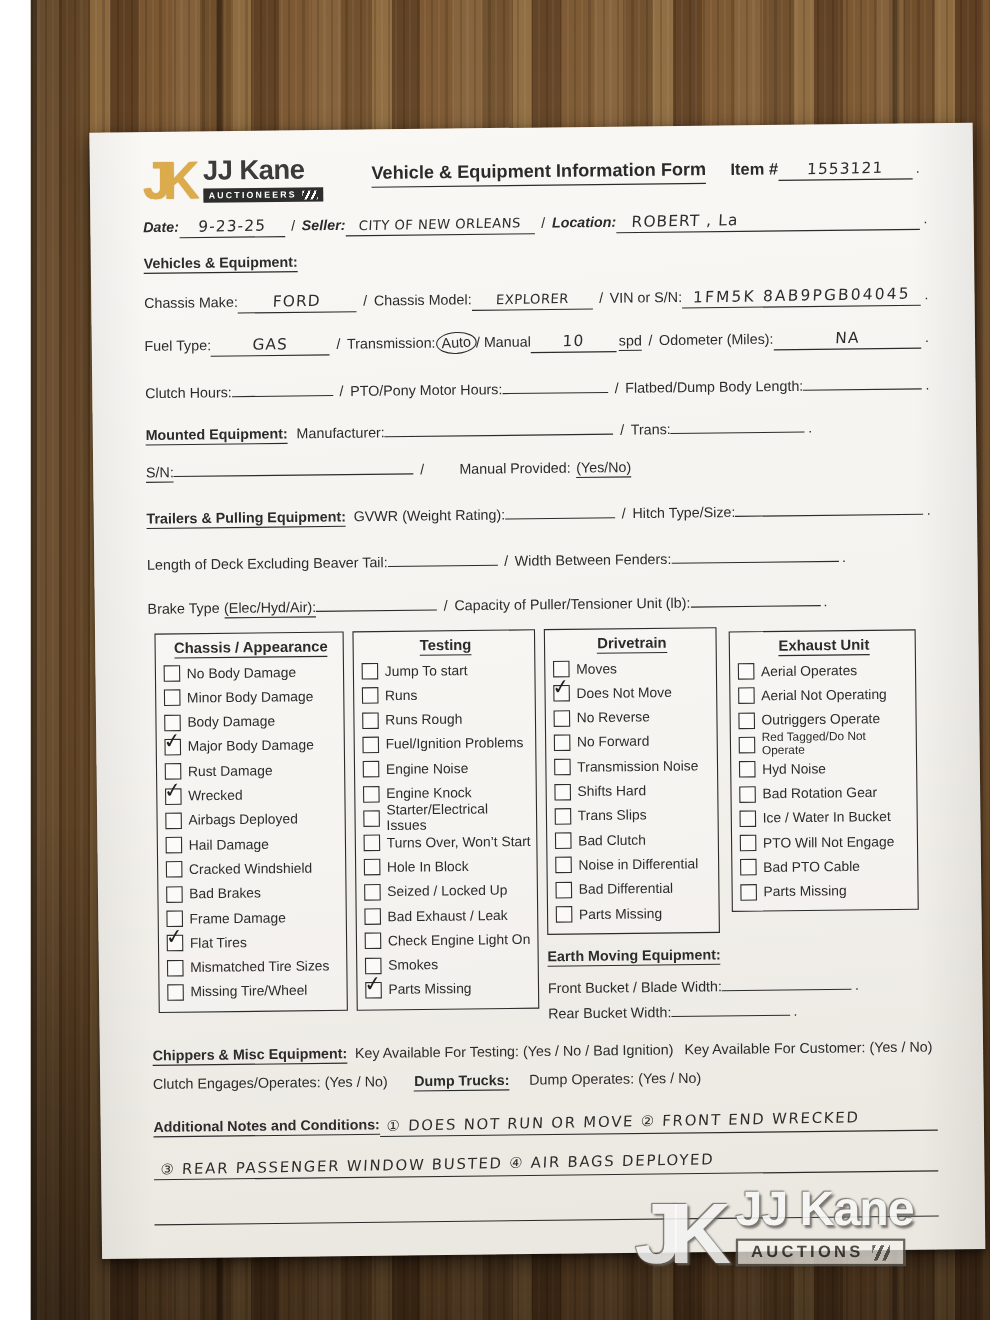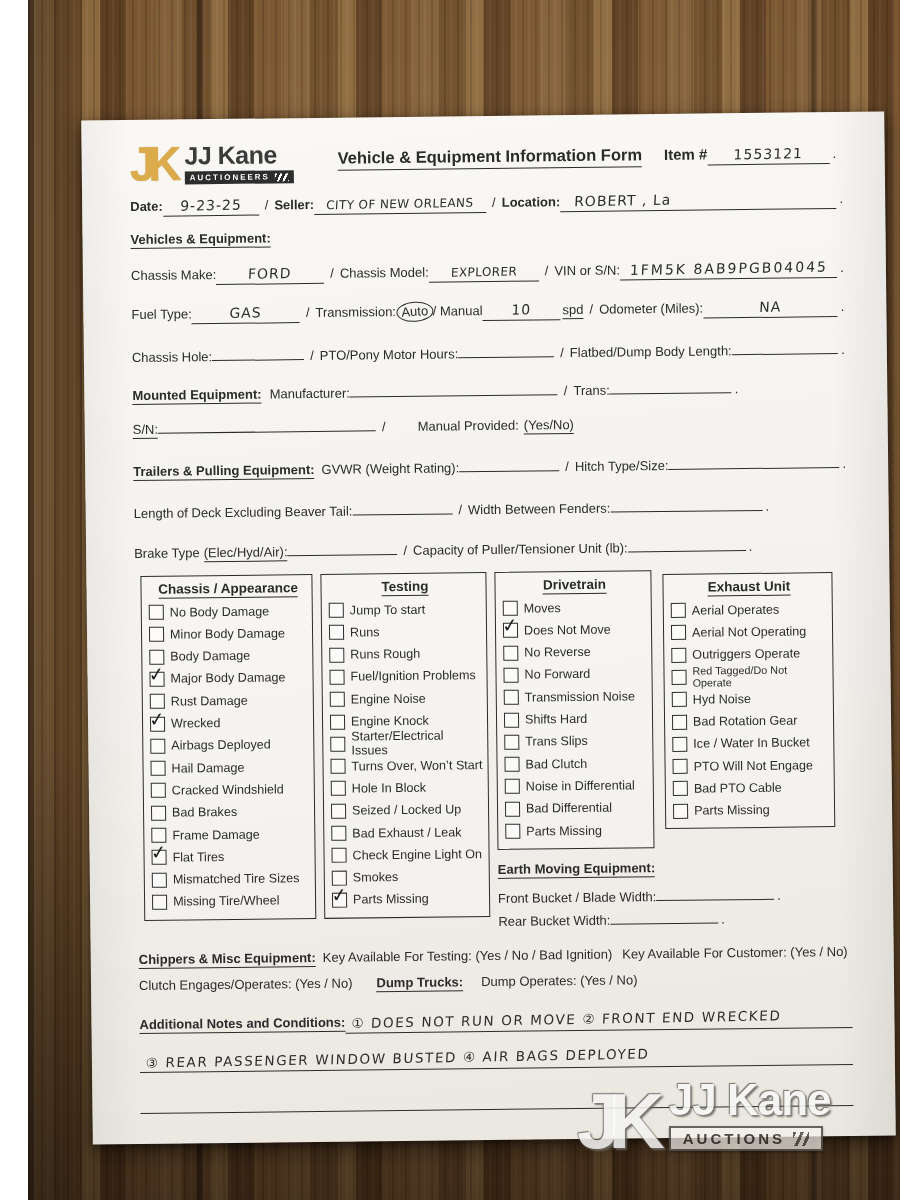--- a/index.html
+++ b/index.html
@@ -36,21 +36,21 @@
   .logo-bar{margin-top:3px;background:#2d2d2d;color:#fff;font-size:8px;font-weight:bold;letter-spacing:2px;
     padding:2px 5px;display:inline-flex;align-items:center;gap:5px;}
   .logo-stripes{display:inline-block;width:14px;height:8px;
     background:repeating-linear-gradient(115deg,#fff 0 2px,transparent 2px 5px);}
   .title-group{flex:1;display:flex;align-items:baseline;margin-bottom:12px;white-space:nowrap;}
   .form-title{font-weight:bold;font-size:16.5px;border-bottom:1.6px solid #2b2b2b;padding-bottom:2px;}
   .item-label{font-weight:bold;font-size:15px;margin-left:22px;}
   
   .row{display:flex;align-items:baseline;white-space:nowrap;}
   .lbl{flex:0 0 auto;}
-  .b{font-weight:bold;}
+  .b{font-weight:bold;font-style:italic;}
   .hu{border-bottom:1.4px solid #2b2b2b;padding-bottom:1px;}
   .sep{margin:0 6px;flex:0 0 auto;}
   .fill{display:inline-block;border-bottom:1.4px solid #2b2b2b;height:17px;text-align:center;flex:0 0 auto;}
   .fill.flex{flex:1 1 auto;}
   .dot{margin-left:3px;flex:0 0 auto;}
   .hw{font-family:"DejaVu Sans",sans-serif;font-size:14px;letter-spacing:1px;color:#2d2d2d;
     display:inline-block;transform:skewX(-4deg) rotate(-.4deg);line-height:1;}
   .hw.sm{font-size:12px;letter-spacing:.4px;}
   .mt18{margin-top:17px;} .mt20{margin-top:19px;} .mt22{margin-top:21px;} .mt12{margin-top:11px;} .mt16{margin-top:15px;}
   .heading{font-weight:bold;}
@@ -151,21 +151,21 @@
         <span class="lbl">/ Manual</span>
         <span class="fill" style="width:78px;"><span class="hw">10</span></span>
         <span class="hu" style="margin-left:2px;">spd</span>
         <span class="sep">/</span>
         <span class="lbl">Odometer (Miles):</span>
         <span class="fill flex"><span class="hw">NA</span></span>
         <span class="dot">.</span>
       </div>
 
       <div class="row mt20">
-        <span class="lbl">Chassis Hole:</span>
+        <span class="lbl">Clutch Hours:</span>
         <span class="fill" style="width:92px;"></span>
         <span class="sep">/</span>
         <span class="lbl">PTO/Pony Motor Hours:</span>
         <span class="fill" style="width:96px;"></span>
         <span class="sep">/</span>
         <span class="lbl">Flatbed/Dump Body Length:</span>
         <span class="fill flex"></span>
         <span class="dot">.</span>
       </div>
 

